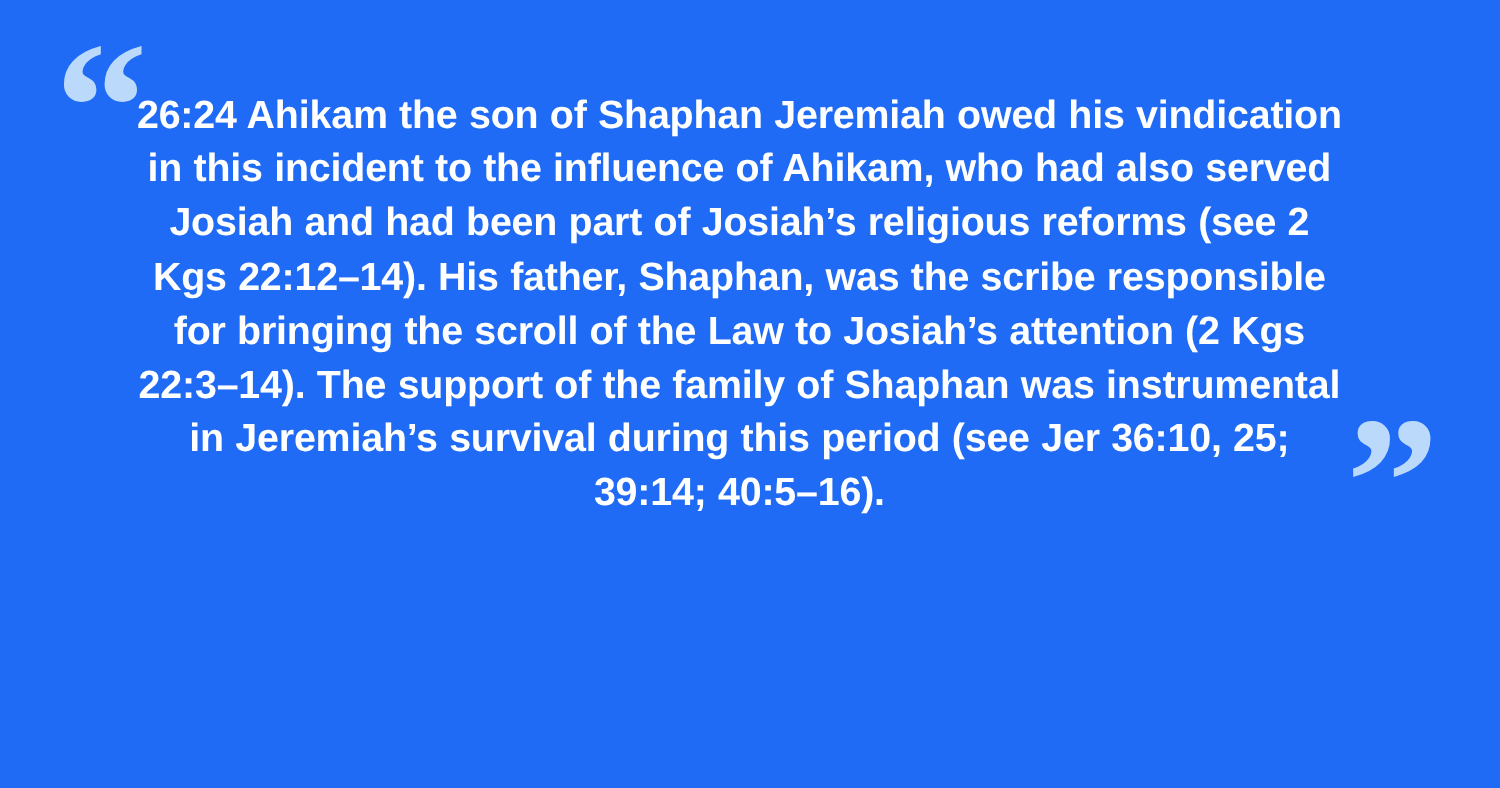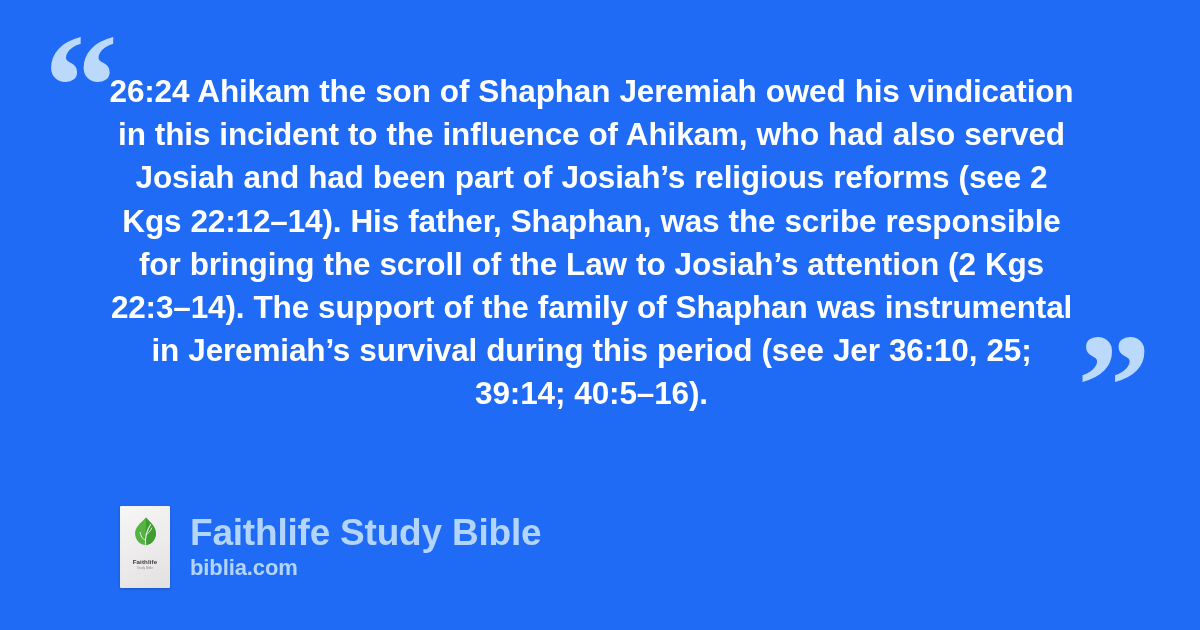--- a/index.html
+++ b/index.html
@@ -127,36 +127,14 @@
 <body>
 
 <div id="card">
 
   <div id="quote-open" class="quote-mark">“</div>
 
   <div id="quote-body">26:24 Ahikam the son of Shaphan Jeremiah owed his vindication in this incident to the influence of Ahikam, who had also served Josiah and had been part of Josiah’s religious reforms (see 2 Kgs 22:12–14). His father, Shaphan, was the scribe responsible for bringing the scroll of the Law to Josiah’s attention (2 Kgs 22:3–14). The support of the family of Shaphan was instrumental in Jeremiah’s survival during this period (see Jer 36:10, 25; 39:14; 40:5–16).</div>
 
   <div id="quote-close" class="quote-mark">”</div>
 
-  <div id="footer">
-
-    <div id="book-cover">
-      <svg class="leaf" viewBox="0 0 100 128">
-        <path d="M52 2 C74 26 96 44 96 72 C96 101 76 124 50 124
-                 C24 124 4 101 4 72 C4 46 26 28 52 2 Z" fill="#55b441"></path>
-        <path d="M52 2 C74 26 96 44 96 72 C96 101 76 124 50 124
-                 C45 110 44 96 48 80 C52 62 52 40 52 2 Z" fill="#3f9c2e"></path>
-        <path d="M50 120 C48 92 54 62 72 34" stroke="#e8f3e4" stroke-width="5" fill="none" stroke-linecap="round"></path>
-        <path d="M52 78 C62 74 72 62 78 48" stroke="#e8f3e4" stroke-width="4" fill="none" stroke-linecap="round"></path>
-        <path d="M50 104 C38 98 28 84 26 68" stroke="#e8f3e4" stroke-width="4" fill="none" stroke-linecap="round"></path>
-      </svg>
-      <div class="cover-title">Faithlife</div>
-      <div class="cover-sub">Study Bible</div>
-    </div>
-
-    <div id="brand-text">
-      <div id="brand-title">Faithlife Study Bible</div>
-      <div id="brand-url">biblia.com</div>
-    </div>
-
-  </div>
 
 </div>
 
 </body></html>

